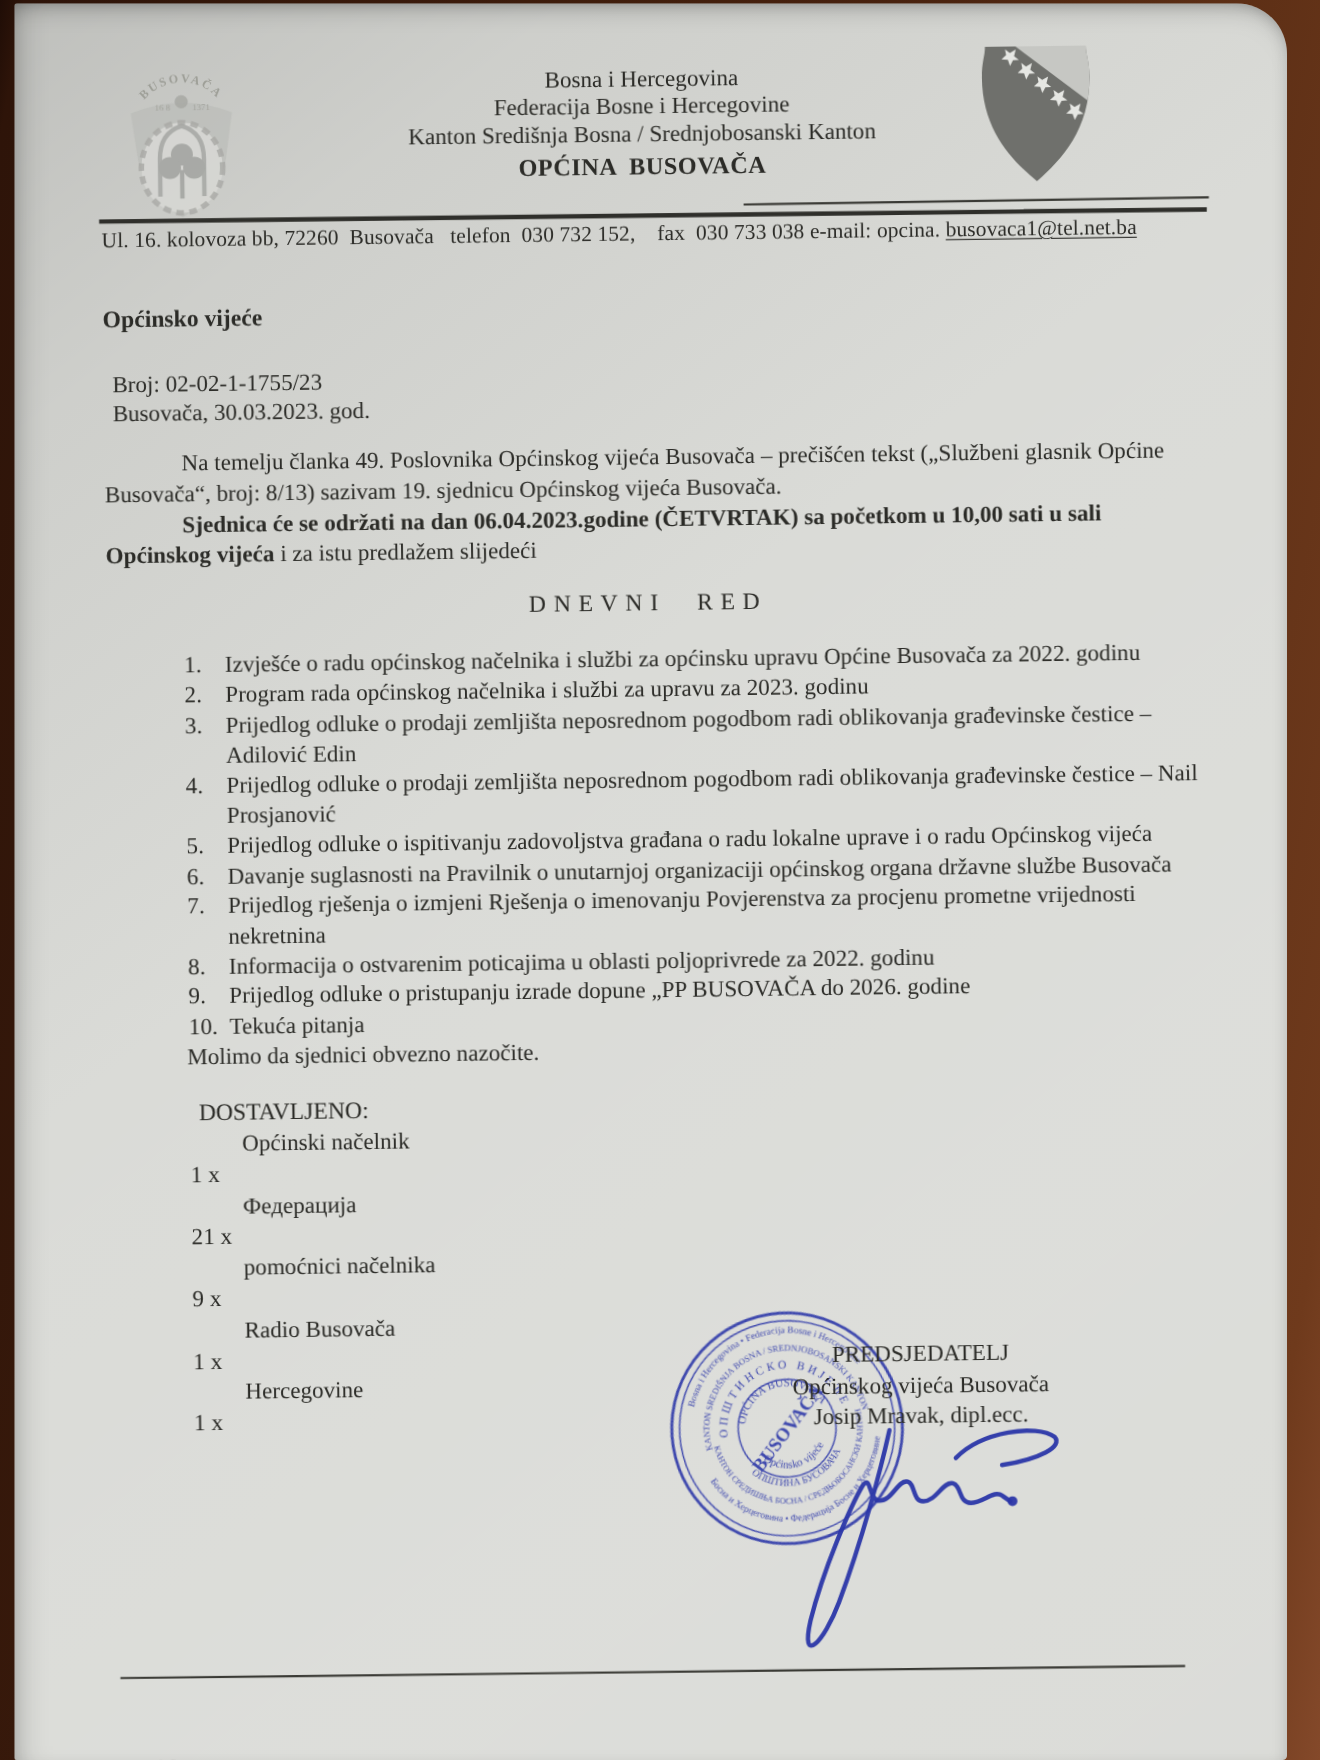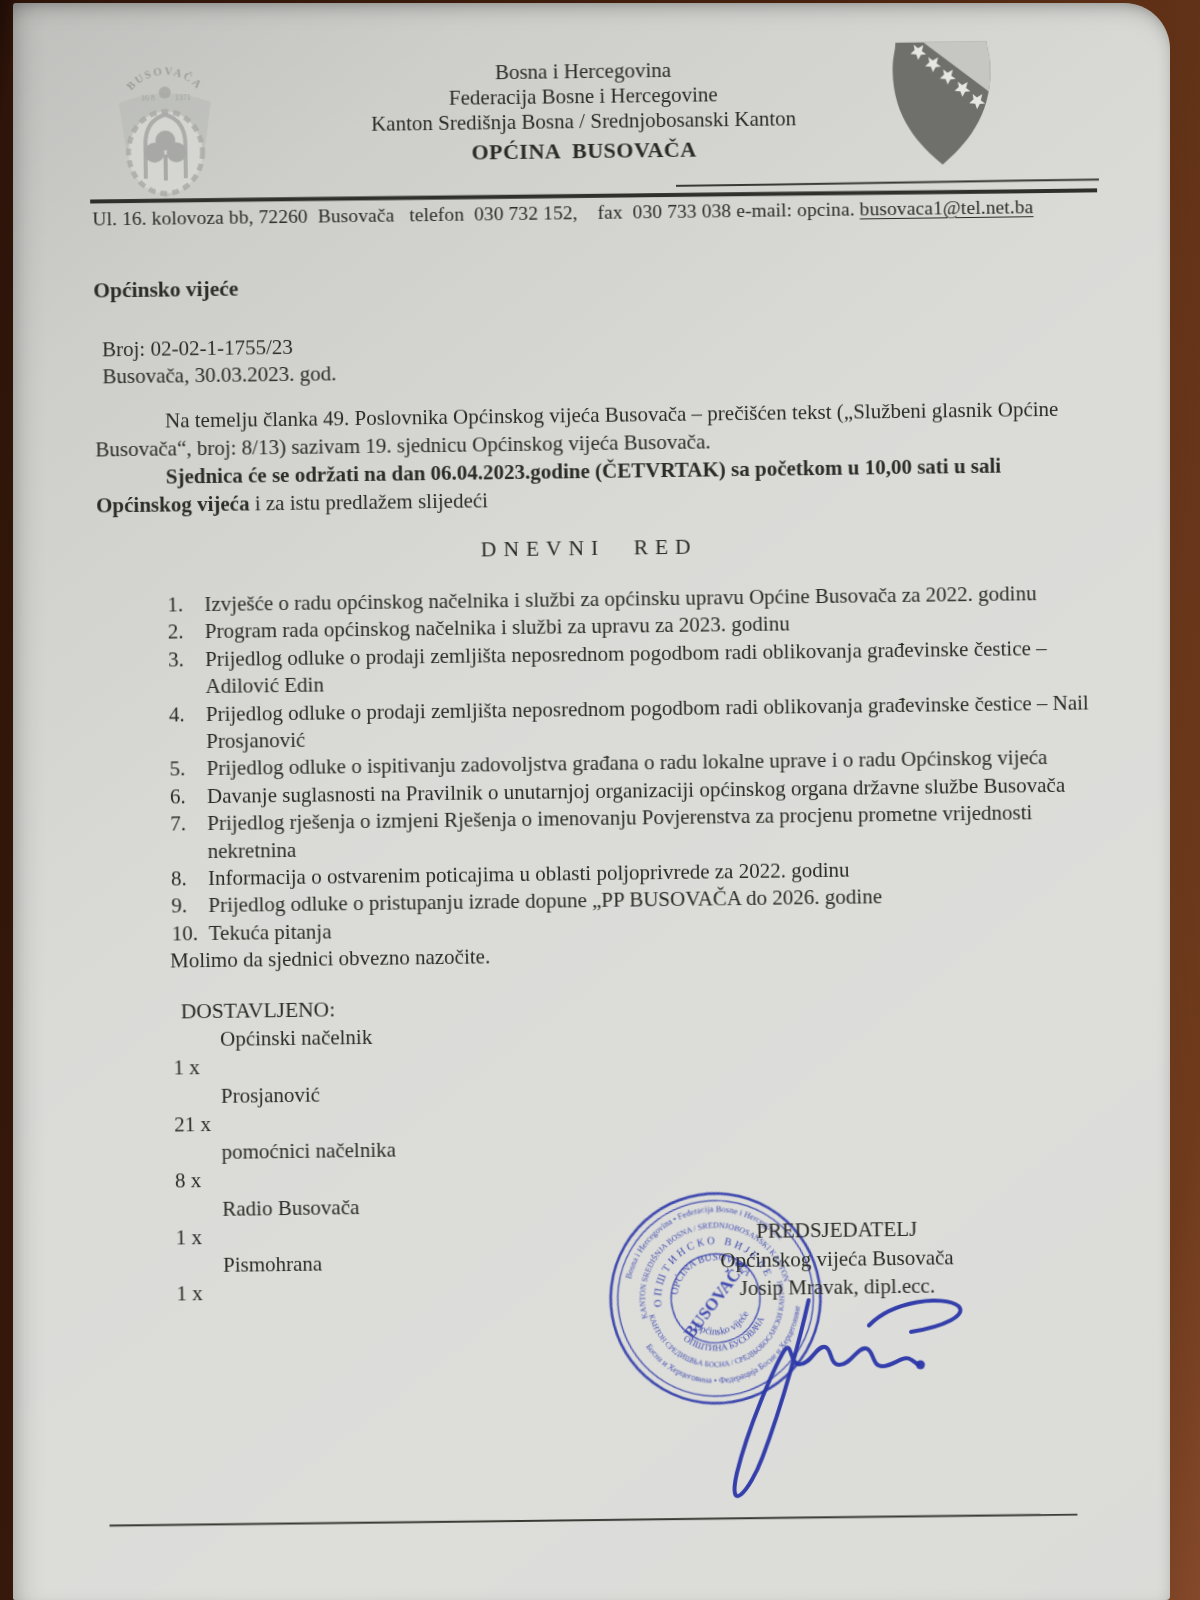--- a/index.html
+++ b/index.html
@@ -138,33 +138,33 @@
       <div class="note">Molimo da sjednici obvezno nazočite.</div>
 
       <div class="dist">
         <div class="dist-title">DOSTAVLJENO:</div>
         <div class="dist-row">
             <span class="qty">1 x</span>
             <span>Općinski načelnik</span>
           </div>
         <div class="dist-row">
             <span class="qty">21 x</span>
-            <span>Prosjanović</span>
-          </div>
-        <div class="dist-row">
-            <span class="qty">8 x</span>
+            <span>Федерација</span>
+          </div>
+        <div class="dist-row">
+            <span class="qty">9 x</span>
             <span>pomoćnici načelnika</span>
           </div>
         <div class="dist-row">
             <span class="qty">1 x</span>
             <span>Radio Busovača</span>
           </div>
         <div class="dist-row">
             <span class="qty">1 x</span>
-            <span>Pismohrana</span>
+            <span>Hercegovine</span>
           </div>
       </div>
 
       <div class="sigblock">
         <div>PREDSJEDATELJ</div>
         <div>Općinskog vijeća Busovača</div>
         <div>Josip Mravak, dipl.ecc.</div>
       </div>
 
       <svg class="stamp" viewBox="0 0 240 240">

